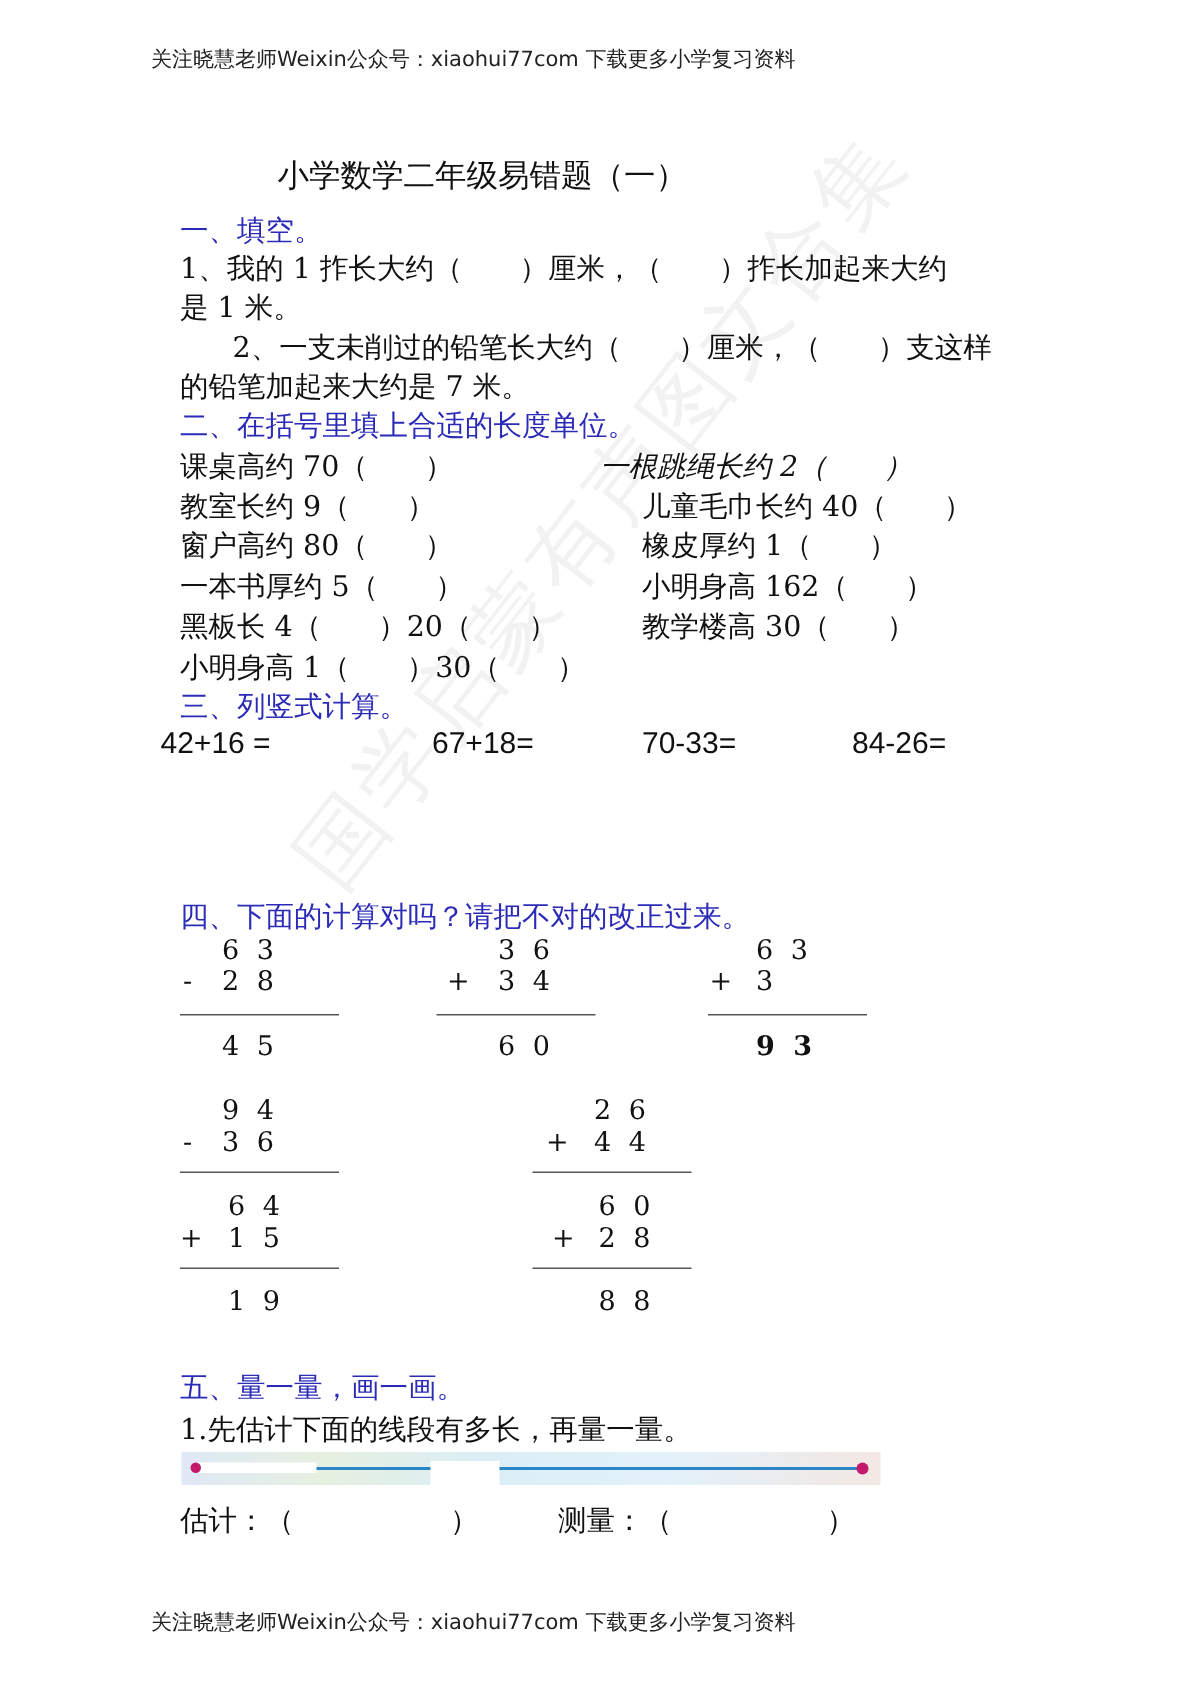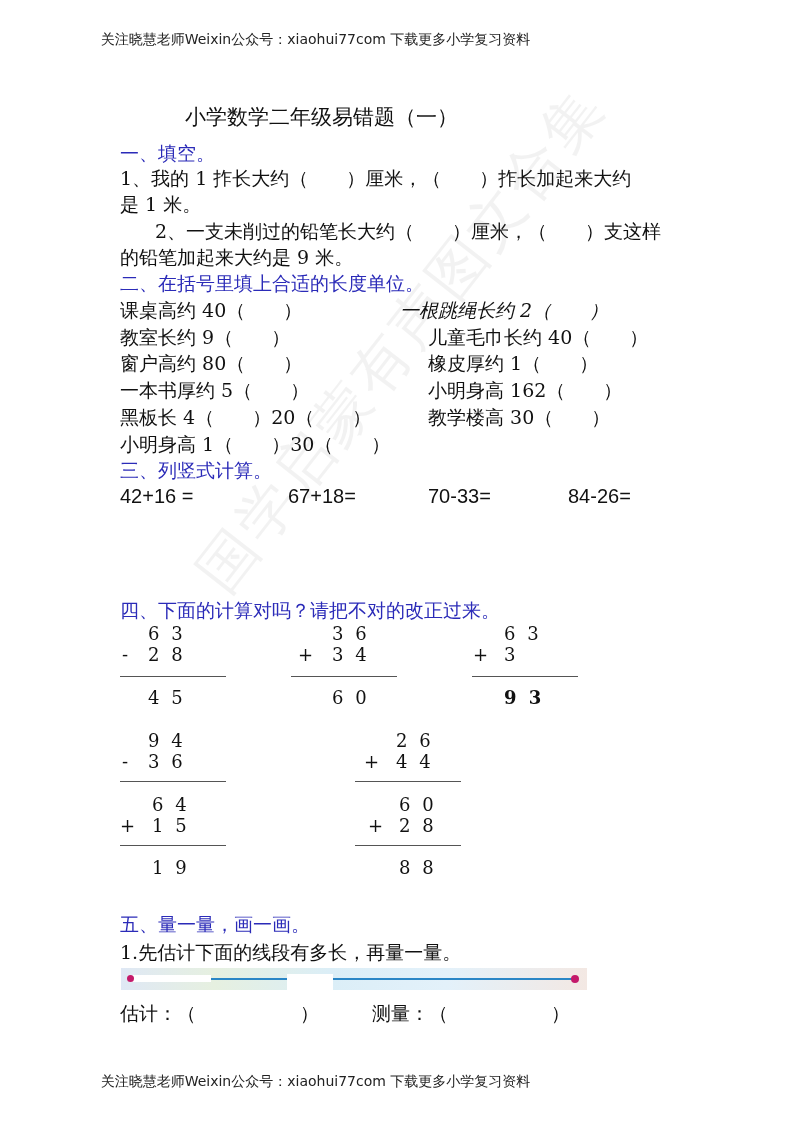--- a/index.html
+++ b/index.html
@@ -31,37 +31,37 @@
 <div class="watermark">国学启蒙有声图文合集</div>
 
 <div class="abs banner" style="top:31px;">关注晓慧老师Weixin公众号：xiaohui77com 下载更多小学复习资料</div>
 
 <div class="abs title">小学数学二年级易错题（一）</div>
 
 <div class="abs h" style="left:120px; top:141px;">一、填空。</div>
 <div class="abs t" style="left:120px; top:166px;">1、我的 1 拃长大约（　　）厘米，（　　）拃长加起来大约</div>
 <div class="abs t" style="left:120px; top:192px;">是 1 米。</div>
 <div class="abs t" style="left:120px; top:219px;margin-left:35px;">2、一支未削过的铅笔长大约（　　）厘米，（　　）支这样</div>
-<div class="abs t" style="left:120px; top:245px;">的铅笔加起来大约是 9 米。</div>
+<div class="abs t" style="left:120px; top:245px;">的铅笔加起来大约是 7 米。</div>
 
 <div class="abs h" style="left:120px; top:271px;">二、在括号里填上合适的长度单位。</div>
-<div class="abs t" style="left:120px; top:298px;">课桌高约 40（　　）</div>
+<div class="abs t" style="left:120px; top:298px;">课桌高约 70（　　）</div>
 <div class="abs t" style="left:400px; top:298px;font-style:italic;">一根跳绳长约 2（　　）</div>
 <div class="abs t" style="left:120px; top:325px;">教室长约 9（　　）</div>
 <div class="abs t" style="left:428px; top:325px;">儿童毛巾长约 40（　　）</div>
 <div class="abs t" style="left:120px; top:351px;">窗户高约 80（　　）</div>
 <div class="abs t" style="left:428px; top:351px;">橡皮厚约 1（　　）</div>
 <div class="abs t" style="left:120px; top:378px;">一本书厚约 5（　　）</div>
 <div class="abs t" style="left:428px; top:378px;">小明身高 162（　　）</div>
 <div class="abs t" style="left:120px; top:405px;">黑板长 4（　　）20（　　）</div>
 <div class="abs t" style="left:428px; top:405px;">教学楼高 30（　　）</div>
 <div class="abs t" style="left:120px; top:432px;">小明身高 1（　　）30（　　）</div>
 
 <div class="abs h" style="left:120px; top:458px;">三、列竖式计算。</div>
-<div class="abs calc" style="left:120px; top:485px;">42+16 =</div>
+<div class="abs calc" style="left:107px; top:485px;">42+16 =</div>
 <div class="abs calc" style="left:288px; top:485px;">67+18=</div>
 <div class="abs calc" style="left:428px; top:485px;">70-33=</div>
 <div class="abs calc" style="left:568px; top:485px;">84-26=</div>
 
 <div class="abs h" style="left:120px; top:598px;">四、下面的计算对吗？请把不对的改正过来。</div>
 
 <div>
   <div class="abs vdig" style="left:148px; top:623px; word-spacing:6px;">6  3</div>
   <div class="abs vdig" style="left:122px; top:644px;">-</div>
   <div class="abs vdig" style="left:148px; top:644px; word-spacing:6px;">2  8</div>

